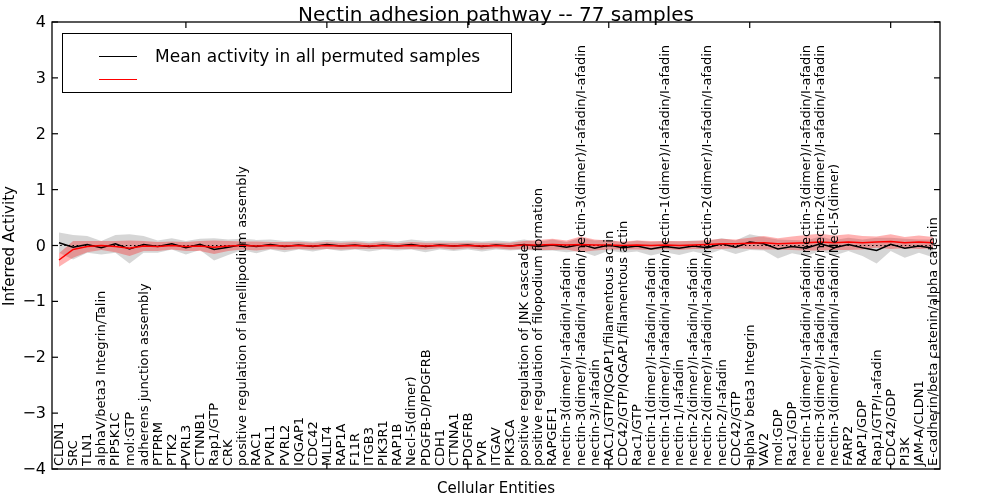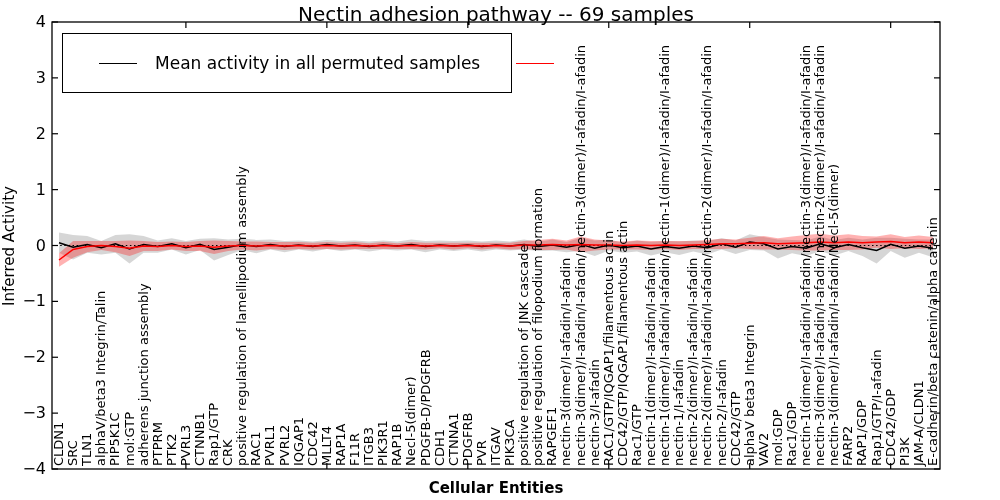--- a/index.html
+++ b/index.html
@@ -1,27 +1,27 @@
 <!DOCTYPE html>
 <html><head>
 <meta charset="utf-8">
 <style>
   html,body{margin:0;padding:0;background:#fff;}
   .figure{position:relative;width:1000px;height:500px;background:#ffffff;overflow:hidden;
           font-family:"DejaVu Sans","Liberation Sans",sans-serif;color:#000;}
   .title{position:absolute;left:52px;top:2px;width:888px;text-align:center;
          font-size:20px;white-space:nowrap;}
-  .xlabel{position:absolute;left:52px;top:479px;width:888px;text-align:center;font-size:15px;font-weight:bold;}
+  .xlabel{position:absolute;left:52px;top:479px;width:888px;text-align:center;font-size:15px;}
   .ylabel{position:absolute;left:9px;top:246px;transform:translate(-50%,-50%) rotate(-90deg);
           font-size:15px;white-space:nowrap;}
   .ytick{position:absolute;left:0;width:46px;text-align:right;font-size:16px;line-height:18px;}
   .xtick{position:absolute;font-size:13px;line-height:12px;white-space:nowrap;
          transform:rotate(-90deg);transform-origin:0 0;}
   .legend{position:absolute;left:62px;top:33px;width:448px;height:58px;border:1.4px solid #000;
-          background:#fff;display:flex;justify-content:space-evenly;}
+          background:#fff;display:flex;flex-direction:column;justify-content:space-evenly;}
   .legend-entry{display:flex;align-items:center;}
   .legend-swatch{display:inline-block;width:38px;height:0;border-top:1.8px solid #000;
                  margin-left:36px;margin-right:18px;}
   .legend-label{font-size:17px;white-space:nowrap;}
   svg{position:absolute;left:0;top:0;}
 </style>
 </head>
 <body>
 
 <div class="figure">
@@ -58,21 +58,21 @@
       <line x1="467.8095238095238" y1="22" x2="467.8095238095238" y2="28" stroke="#000" stroke-width="1.2"></line>
       <line x1="467.8095238095238" y1="463" x2="467.8095238095238" y2="469" stroke="#000" stroke-width="1.2"></line>
       <line x1="608.7619047619047" y1="22" x2="608.7619047619047" y2="28" stroke="#000" stroke-width="1.2"></line>
       <line x1="608.7619047619047" y1="463" x2="608.7619047619047" y2="469" stroke="#000" stroke-width="1.2"></line>
       <line x1="749.7142857142857" y1="22" x2="749.7142857142857" y2="28" stroke="#000" stroke-width="1.2"></line>
       <line x1="749.7142857142857" y1="463" x2="749.7142857142857" y2="469" stroke="#000" stroke-width="1.2"></line>
       <line x1="890.6666666666666" y1="22" x2="890.6666666666666" y2="28" stroke="#000" stroke-width="1.2"></line>
       <line x1="890.6666666666666" y1="463" x2="890.6666666666666" y2="469" stroke="#000" stroke-width="1.2"></line>
     </svg>
 
-  <div class="title">Nectin adhesion pathway -- 69 samples</div>
+  <div class="title">Nectin adhesion pathway -- 77 samples</div>
   <div class="ylabel">Inferred Activity</div>
   <div class="xlabel">Cellular Entities</div>
 
   <div id="ytick-layer">
       <div class="ytick" style="top: 13px;">4</div>
       <div class="ytick" style="top: 68.875px;">3</div>
       <div class="ytick" style="top: 124.75px;">2</div>
       <div class="ytick" style="top: 180.625px;">1</div>
       <div class="ytick" style="top: 236.5px;">0</div>
       <div class="ytick" style="top: 292.375px;">−1</div>

